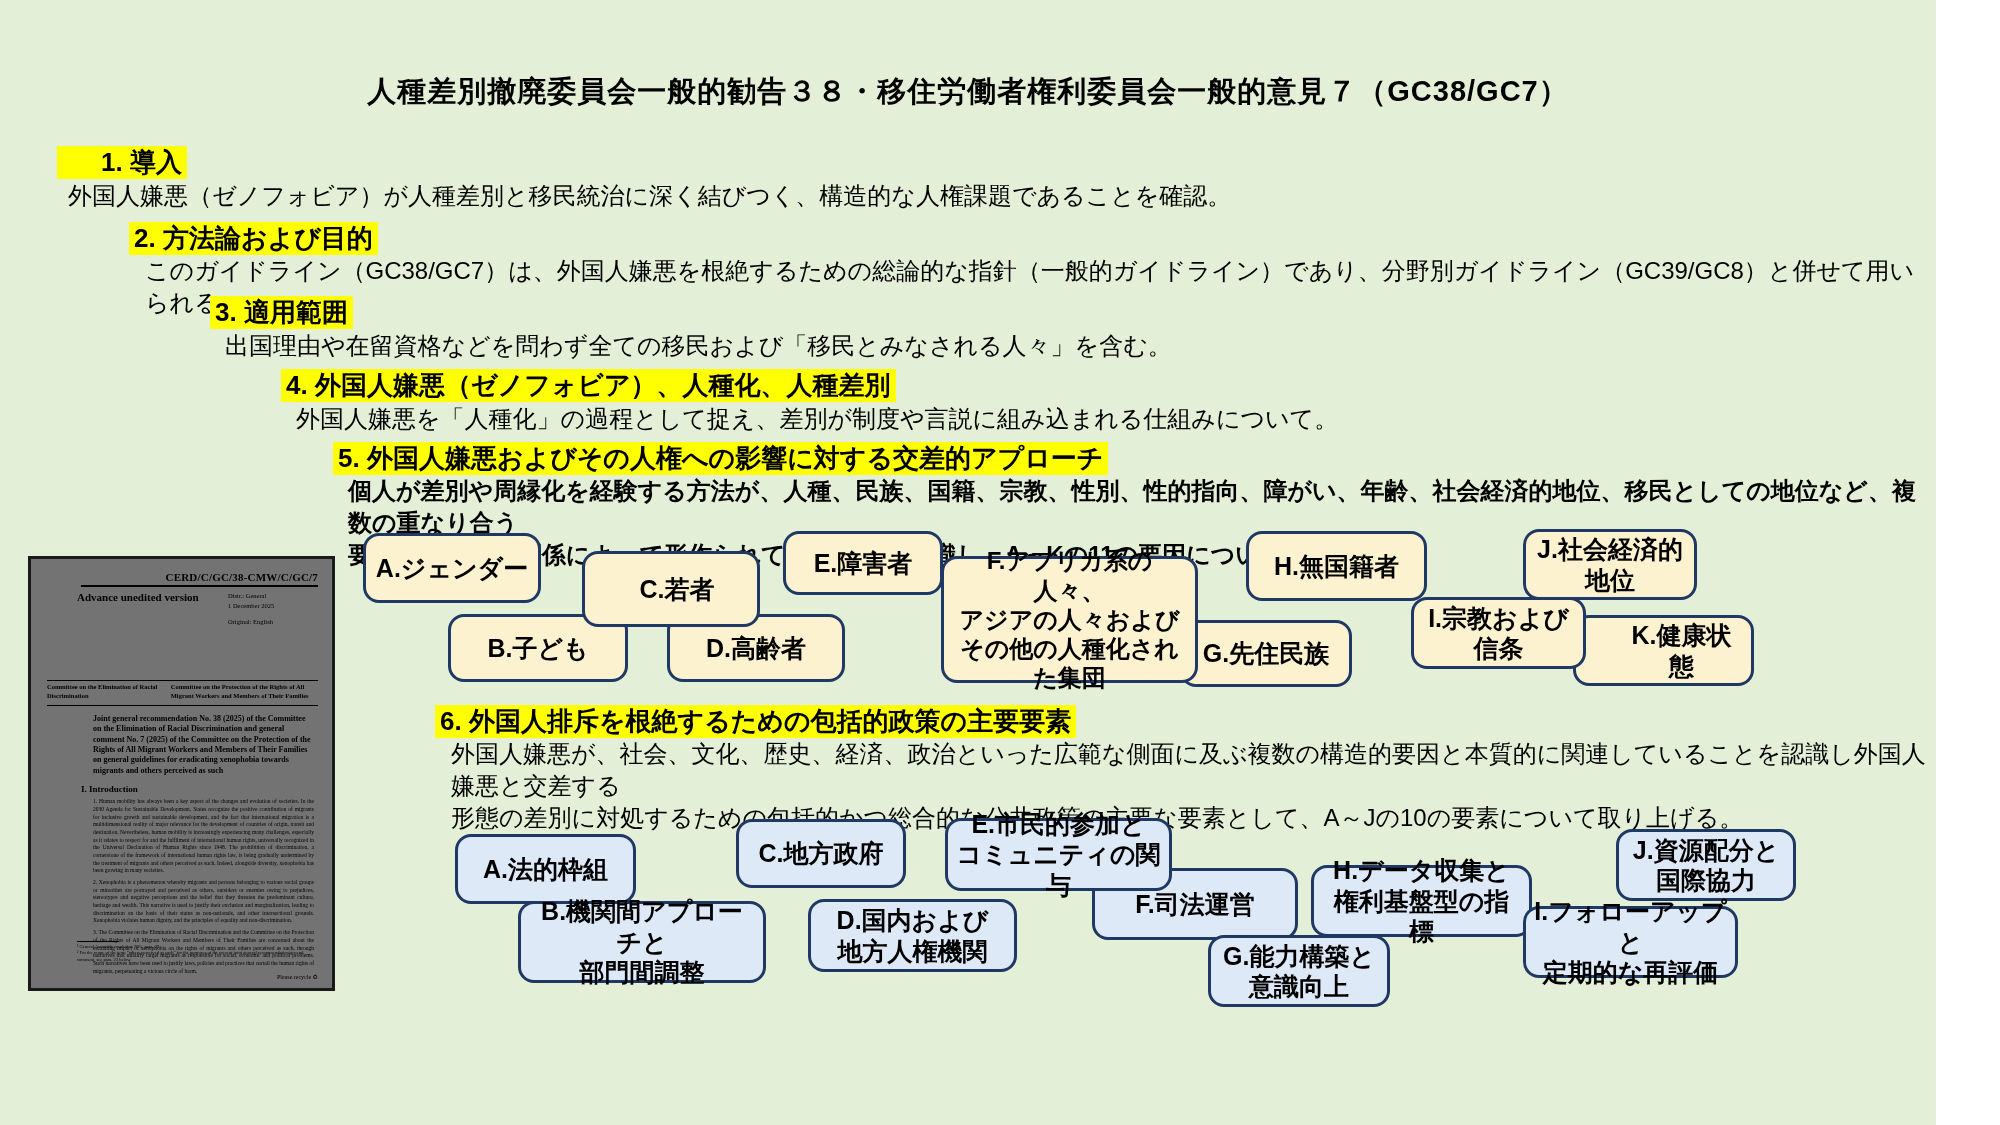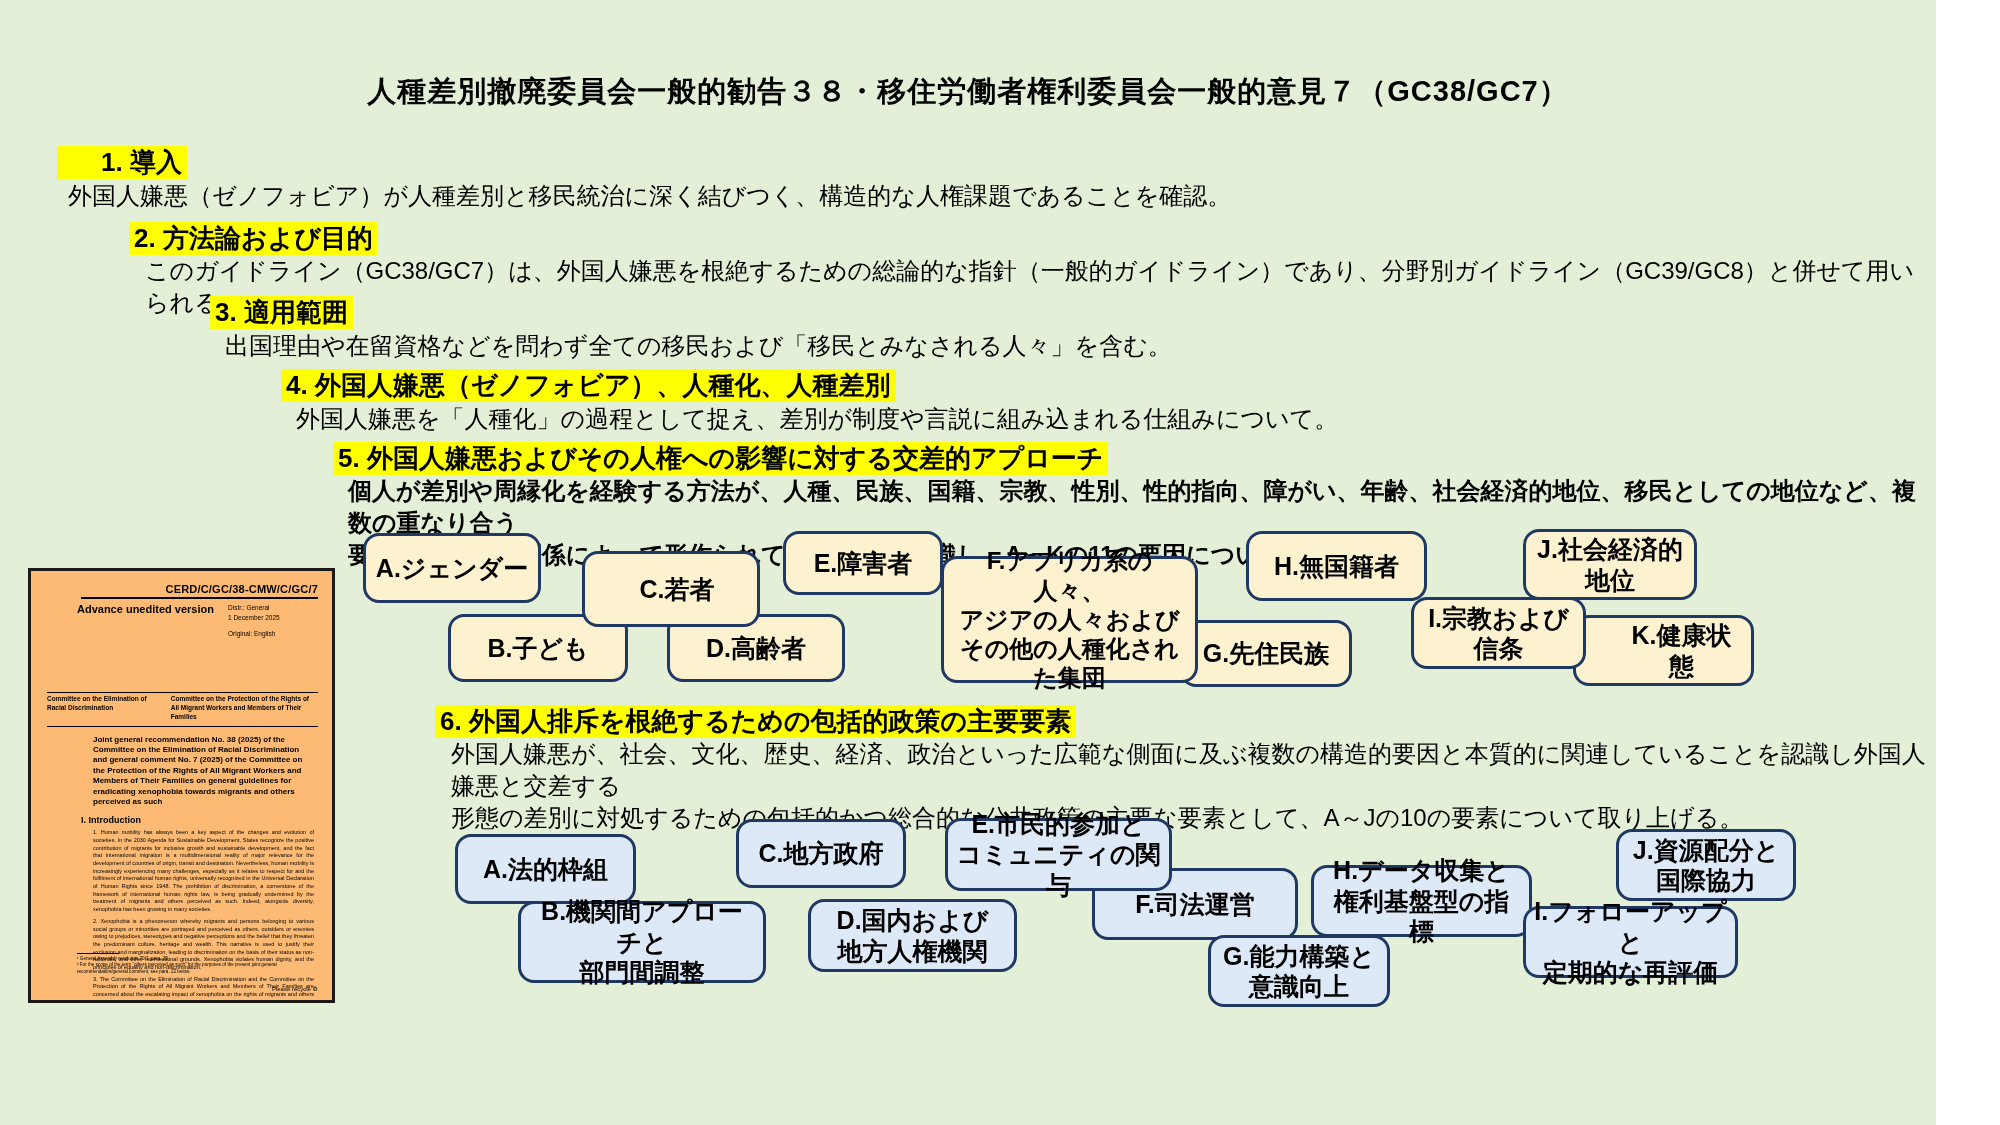--- a/index.html
+++ b/index.html
@@ -27,23 +27,23 @@
     display:flex; align-items:center; justify-content:center;
     text-align:center; font-weight:bold; font-size:25px; line-height:1.22;
     white-space:pre-line; padding:4px 8px;
   }
   .factor  { background:#fdf2cf; }
   .element { background:#dde9f6; }
   .small-label { font-size:24px; }
 
   
   .doc {
-    position:absolute; left:28px; top:568px; width:307px; height:435px;
-    background:#fdba74; border:3px solid #1a1a1a; box-sizing:border-box;
-    overflow:hidden; font-family:Liberation Sans, sans-serif;
+    position:absolute; left:28px; top:556px; width:307px; height:435px;
+    background:#737373; border:3px solid #1a1a1a; box-sizing:border-box;
+    overflow:hidden; font-family:Liberation Serif, serif;
   }
   .doc-inner { position:relative; width:100%; height:100%; padding:12px 14px 8px 16px; box-sizing:border-box; }
   .doc-code { text-align:right; font-weight:bold; font-size:11px; letter-spacing:0.2px; }
   .doc-rule-1 { border-bottom:2px solid #000; margin:2px 0 4px 34px; }
   .doc-head-row { display:flex; justify-content:space-between; }
   .doc-version { font-weight:bold; font-size:11px; margin-left:30px; }
   .doc-distr { font-size:6.5px; line-height:1.5; width:90px; }
   .doc-original { margin-top:6px; }
   .doc-rule-2 { border-top:1px solid #000; margin:54px 0 2px 0; }
   .doc-committees { display:flex; gap:8px; font-weight:bold; font-size:6.5px; line-height:1.35; border-bottom:1px solid #000; padding-bottom:4px; }

